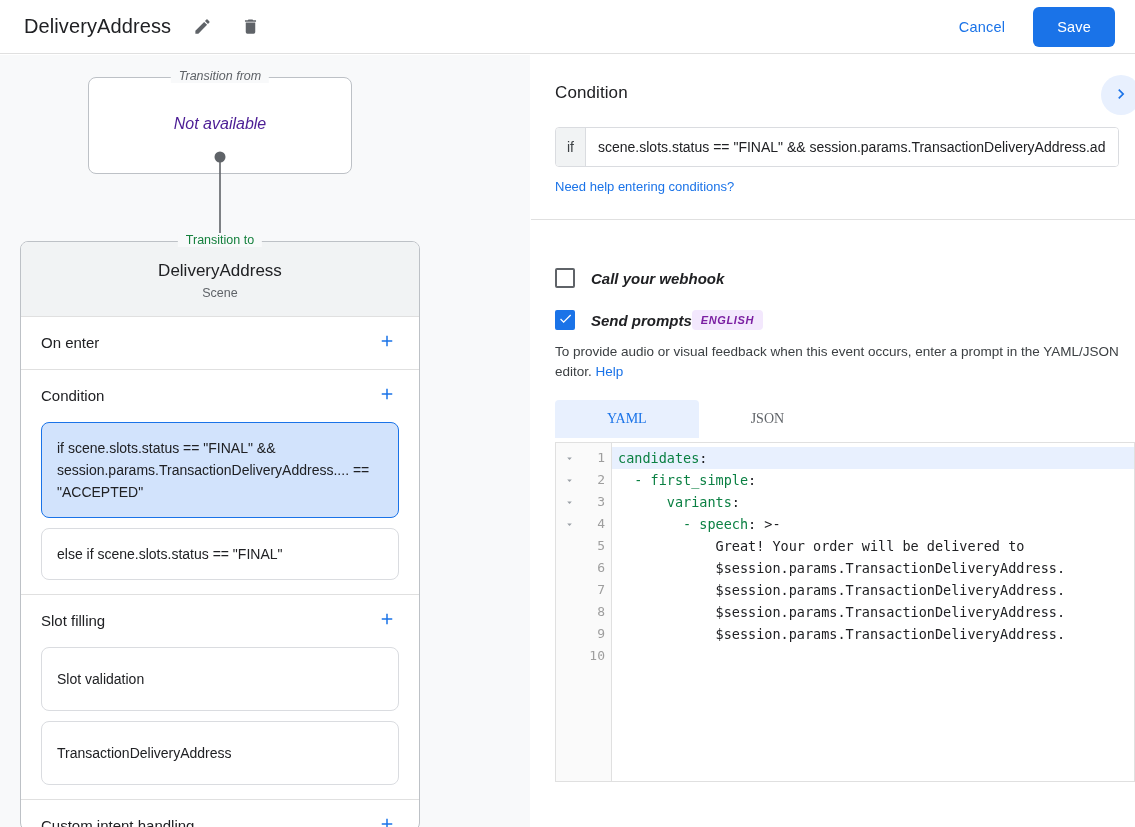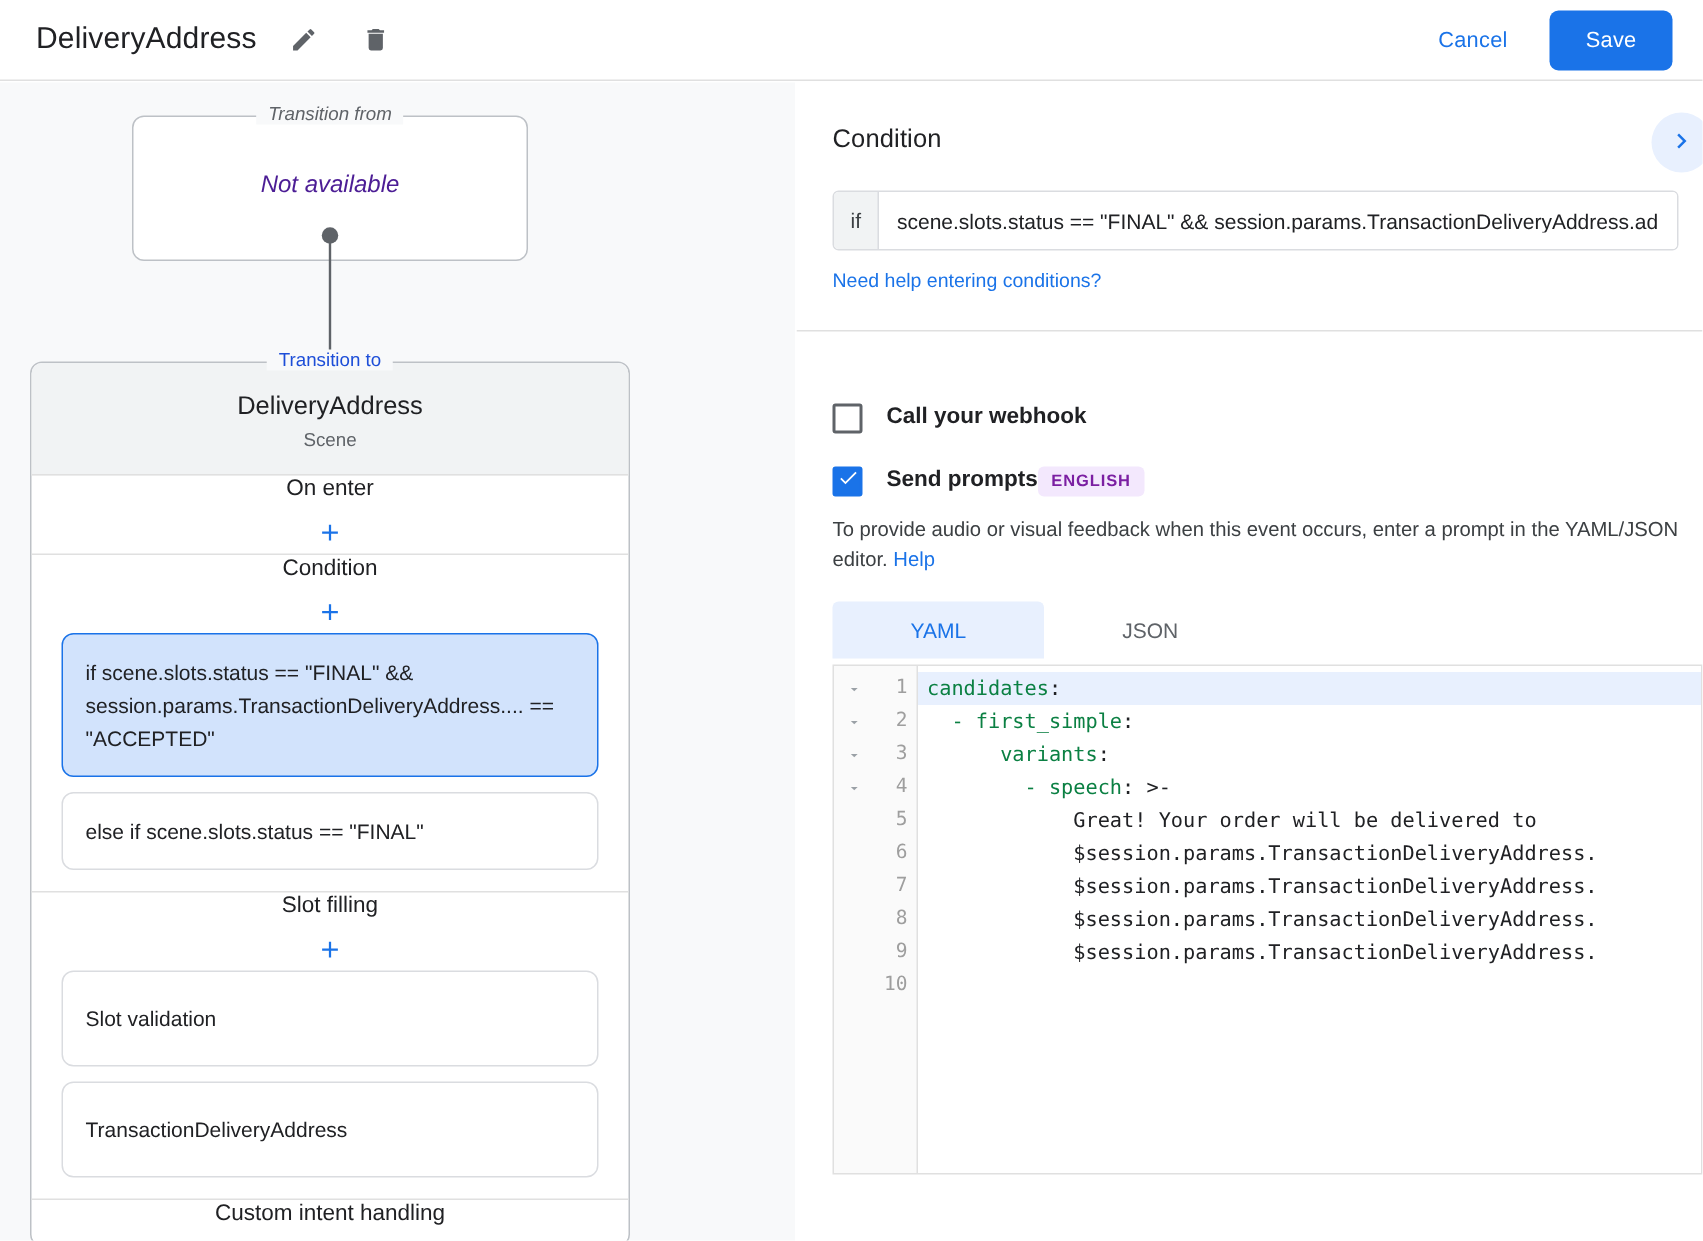--- a/index.html
+++ b/index.html
@@ -62,34 +62,34 @@
   }
 
   .connector { position: absolute; left: 214px; top: 96px; width: 12px; height: 132px; }
 
   #transition-to-wrap {
     position: absolute; left: 20px; top: 186px; width: 400px; height: 590px;
     border: 1px solid #bdc1c6; border-radius: 8px; background: #fff; overflow: hidden;
   }
   #transition-to-legend {
     position: absolute; left: 220px; top: 178px; transform: translateX(-50%);
-    background: #f8f9fa; padding: 0 8px; font-size: 12.5px; color: #1d4ed8; z-index: 3;
+    background: #f8f9fa; padding: 0 8px; font-size: 12.5px; color: #15803d; z-index: 3;
   }
   .tt-header {
     background: #f1f3f4; padding: 18px 0 16px 0; text-align: center;
     border-bottom: 1px solid #e0e0e0;
   }
   .tt-name { font-size: 17px; color: #202124; line-height: 1.35; }
   .tt-sub { font-size: 12.5px; color: #5f6368; margin-top: 3px; }
 
   .section { border-bottom: 1px solid #e0e0e0; }
   .section:last-child { border-bottom: 0; }
   .section-head {
     display: flex; align-items: center; justify-content: space-between;
-    padding: 0 20px 0 20px; height: 52px; cursor: pointer; flex-direction: column;
+    padding: 0 20px 0 20px; height: 52px; cursor: pointer;
   }
   .section-title { font-size: 15px; color: #202124; }
   .plus-btn {
     width: 24px; height: 24px; display: flex; align-items: center; justify-content: center;
     background: none; border: 0; cursor: pointer;
   }
   .section-body { padding: 0 20px 14px 20px; }
 
   .cond-card {
     border: 1px solid #dadce0; border-radius: 8px; background: #fff;
@@ -135,21 +135,21 @@
     padding: 0 12px; font-family: "Liberation Sans", sans-serif; background: #fff;
   }
   .help-link {
     display: inline-block; margin-top: 12px; font-size: 13px; color: #1a73e8;
     text-decoration: none; cursor: pointer;
   }
 
   .divider-h { height: 1px; background: #e0e0e0; margin-top: 24px; width: 604px; }
 
   .rp-section-2 { padding: 26px 0 0 24px; }
-  .row-check { display: flex; margin-top: 22px; }
+  .row-check { display: flex; align-items: center; margin-top: 22px; font-style: italic; }
   .cbox {
     width: 20px; height: 20px; border: 2px solid #5f6368; border-radius: 2px;
     background: #fff; cursor: pointer; flex: 0 0 20px;
   }
   .cbox.checked {
     background: #1a73e8; border-color: #1a73e8;
     display: flex; align-items: center; justify-content: center;
   }
   .cb-label { font-size: 15px; color: #202124; font-weight: 600; margin-left: 16px; }
   .lang-chip {
@@ -159,21 +159,21 @@
   .desc {
     font-size: 13.5px; color: #3c4043; line-height: 20px; margin-top: 12px;
     width: 566px;
   }
   .desc a { color: #1a73e8; text-decoration: none; cursor: pointer; }
 
   .tabs { display: flex; margin-top: 18px; }
   .tab {
     padding: 11px 52px; font-size: 14px; color: #5f6368; cursor: pointer;
     border-radius: 4px 4px 0 0; background: transparent; border: 0;
-    font-family: Liberation Sans, sans-serif;
+    font-family: Liberation Serif, serif;
   }
   .tab.active { background: #e8f0fe; color: #1a73e8; font-weight: 500; }
 
   .editor {
     margin-top: 4px; width: 580px; height: 340px; border: 1px solid #e0e0e0;
     border-left: 1px solid #e0e0e0; display: flex; background: #fff; overflow: hidden;
     position: relative;
   }
   .fold-col {
     width: 26px; background: #fafafa; border-right: 0; padding-top: 4px;

